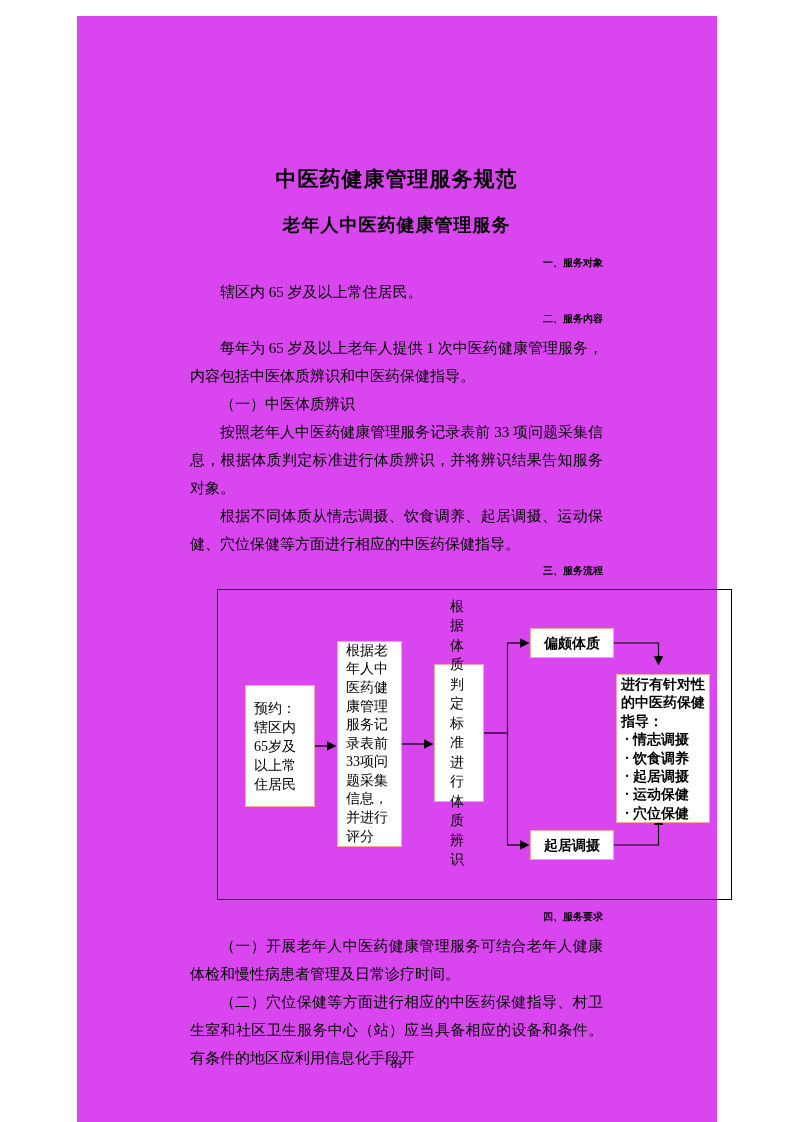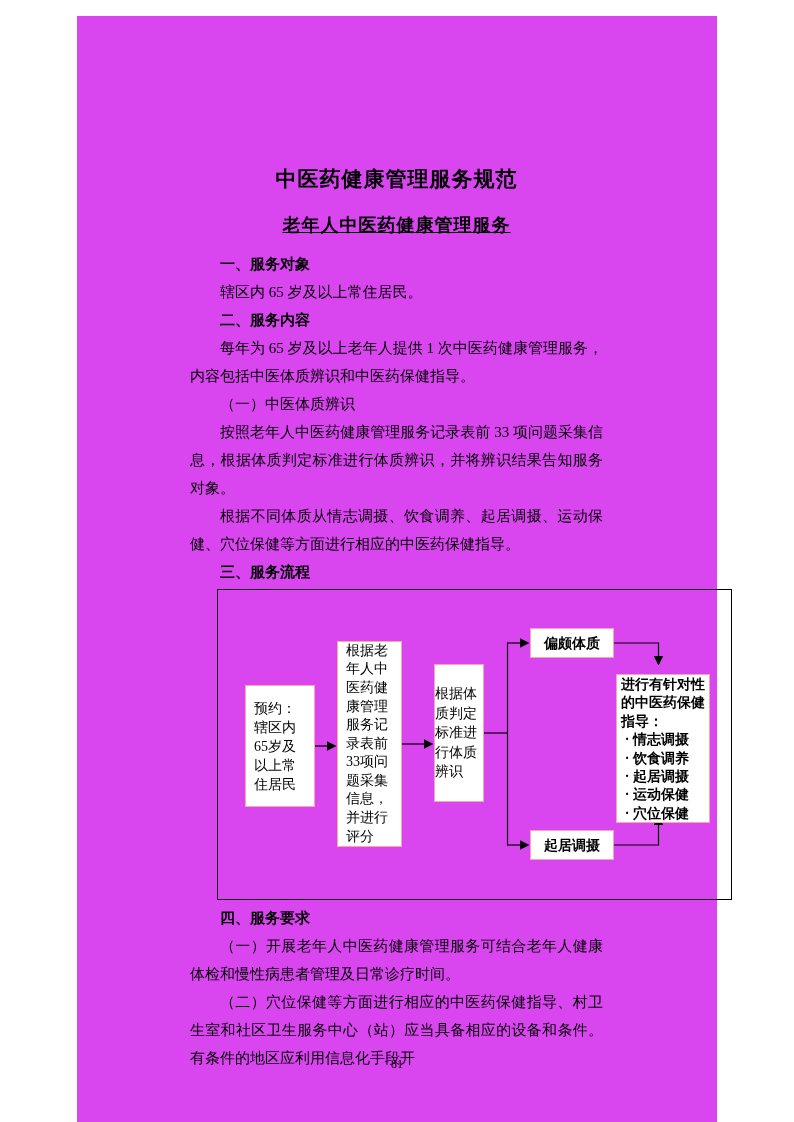--- a/index.html
+++ b/index.html
@@ -30,29 +30,29 @@
     letter-spacing: 1px;
   }
   .subtitle {
     margin: 18px 0 0 0;
     text-align: center;
     font-family: "Liberation Serif", "DejaVu Serif", serif;
     font-weight: bold;
     font-size: 18px;
     line-height: 26px;
     letter-spacing: 1px;
-    text-decoration: underline;
   }
   .heading {
     margin: 0;
     text-indent: 2em;
-    font-family: Liberation Serif, serif;
-    font-weight: bold;
-    font-size: 15px;
+    font-family: Liberation Mono, monospace;
+    font-weight: bold;
+    font-size: 10px;
     line-height: 28px;
+    text-align: right;
   }
   .heading.first { margin-top: 12px; }
   .para {
     margin: 0;
     text-indent: 2em;
     text-align: justify;
     line-height: 28px;
   }
   
   .flowchart {
@@ -85,21 +85,21 @@
     display: flex; align-items: center;
   }
   .fbox.record {
     left: 119px; top: 51px; width: 65px; height: 206px;
     padding: 0 8px;
     line-height: 18.6px;
     display: flex; align-items: center;
   }
   .fbox.judge {
     left: 216px; top: 74px; width: 50px; height: 138px;
-    padding: 0 0;
+    padding: 0 15px;
     line-height: 19.5px;
     display: flex; align-items: center;
   }
   .fbox.biased, .fbox.balanced {
     left: 312px; width: 84px; height: 30px;
     font-weight: bold;
     display: flex; align-items: center; justify-content: center;
     padding: 0;
   }
   .fbox.biased   { top: 38px; }

